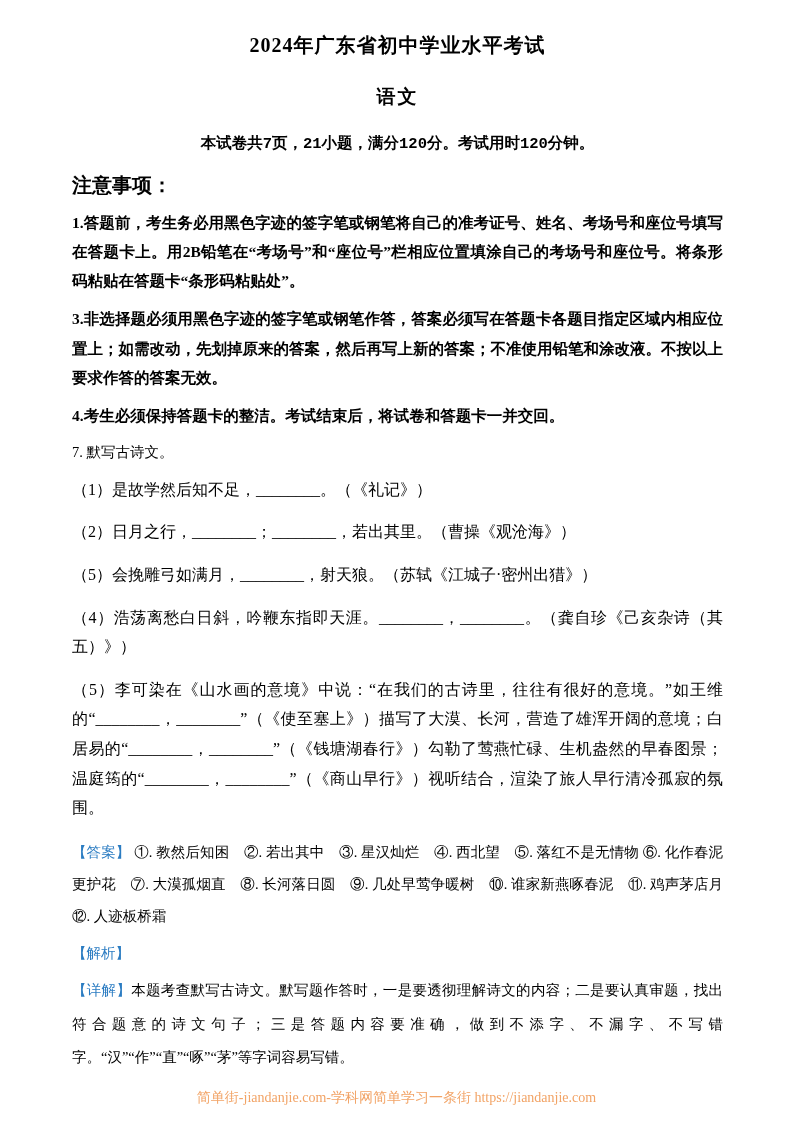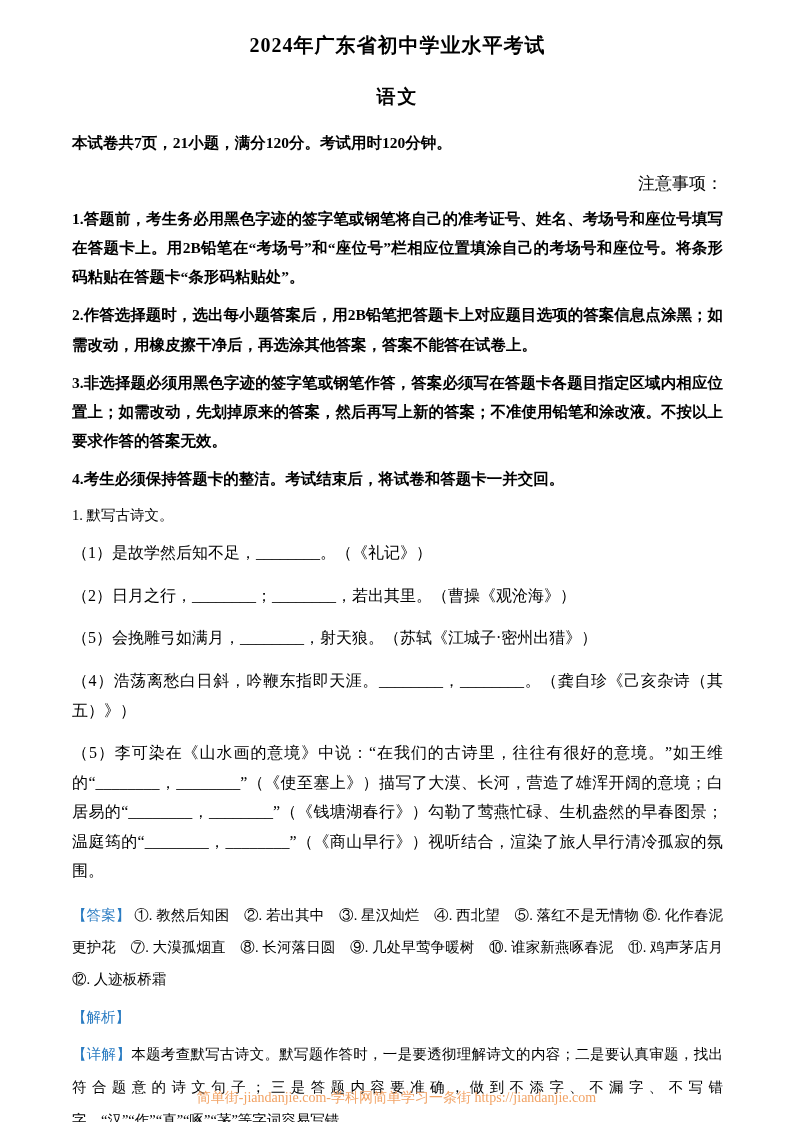--- a/index.html
+++ b/index.html
@@ -20,29 +20,30 @@
     letter-spacing: 1px;
   }
   .subject {
     text-align: center;
     font-size: 19px;
     font-weight: bold;
     margin-top: 25px;
     letter-spacing: 2px;
   }
   .exam-info {
+    text-align: center;
     font-size: 15.5px;
     font-weight: bold;
     margin-top: 23px;
+    font-family: Liberation Mono, monospace;
   }
   .notice-heading {
-    font-size: 17px;
-    font-weight: normal;
+    font-size: 20px;
+    font-weight: bold;
     margin-top: 18px;
-    text-align: right;
   }
   .notice {
     font-size: 15.5px;
     font-weight: bold;
     line-height: 1.88;
     text-align: justify;
     margin-top: 9px;
   }
   .section-heading {
     font-size: 15.5px;
@@ -91,25 +92,24 @@
 <body>
 
 <div class="page">
 
   <div class="title">2024年广东省初中学业水平考试</div>
   <div class="subject">语文</div>
   <div class="exam-info">本试卷共7页，21小题，满分120分。考试用时120分钟。</div>
 
   <div class="notice-heading">注意事项：</div>
   <p class="notice">1.答题前，考生务必用黑色字迹的签字笔或钢笔将自己的准考证号、姓名、考场号和座位号填写在答题卡上。用2B铅笔在“考场号”和“座位号”栏相应位置填涂自己的考场号和座位号。将条形码粘贴在答题卡“条形码粘贴处”。</p>
-  <p class="notice">2.作答选择题时，选出每小题答案后，用2B铅笔把答题卡上对应题目选项的答案信息点涂黑；如需改动，用橡皮擦干净后，再选涂其他答案，答案不能答在试卷上。</p>
   <p class="notice">3.非选择题必须用黑色字迹的签字笔或钢笔作答，答案必须写在答题卡各题目指定区域内相应位置上；如需改动，先划掉原来的答案，然后再写上新的答案；不准使用铅笔和涂改液。不按以上要求作答的答案无效。</p>
   <p class="notice">4.考生必须保持答题卡的整洁。考试结束后，将试卷和答题卡一并交回。</p>
 
-  <p class="q-title">1. 默写古诗文。</p>
+  <p class="q-title">7. 默写古诗文。</p>
 
   <p class="q-item">（1）是故学然后知不足，________。（《礼记》）</p>
   <p class="q-item">（2）日月之行，________；________，若出其里。（曹操《观沧海》）</p>
   <p class="q-item">（5）会挽雕弓如满月，________，射天狼。（苏轼《江城子·密州出猎》）</p>
   <p class="q-item">（4）浩荡离愁白日斜，吟鞭东指即天涯。________，________。（龚自珍《己亥杂诗（其五）》）</p>
   <p class="q-item">（5）李可染在《山水画的意境》中说：“在我们的古诗里，往往有很好的意境。”如王维的“________，________”（《使至塞上》）描写了大漠、长河，营造了雄浑开阔的意境；白居易的“________，________”（《钱塘湖春行》）勾勒了莺燕忙碌、生机盎然的早春图景；温庭筠的“________，________”（《商山早行》）视听结合，渲染了旅人早行清冷孤寂的氛围。</p>
 
   <p class="answer"><span class="blue">【答案】</span><span> ①. 教然后知困　②. 若出其中　③. 星汉灿烂　④. 西北望　⑤. 落红不是无情物 ⑥. 化作春泥更护花　⑦. 大漠孤烟直　⑧. 长河落日圆　⑨. 几处早莺争暖树　⑩. 谁家新燕啄春泥　⑪. 鸡声茅店月　⑫. 人迹板桥霜</span></p>
 
   <p class="analysis-line blue">【解析】</p>

